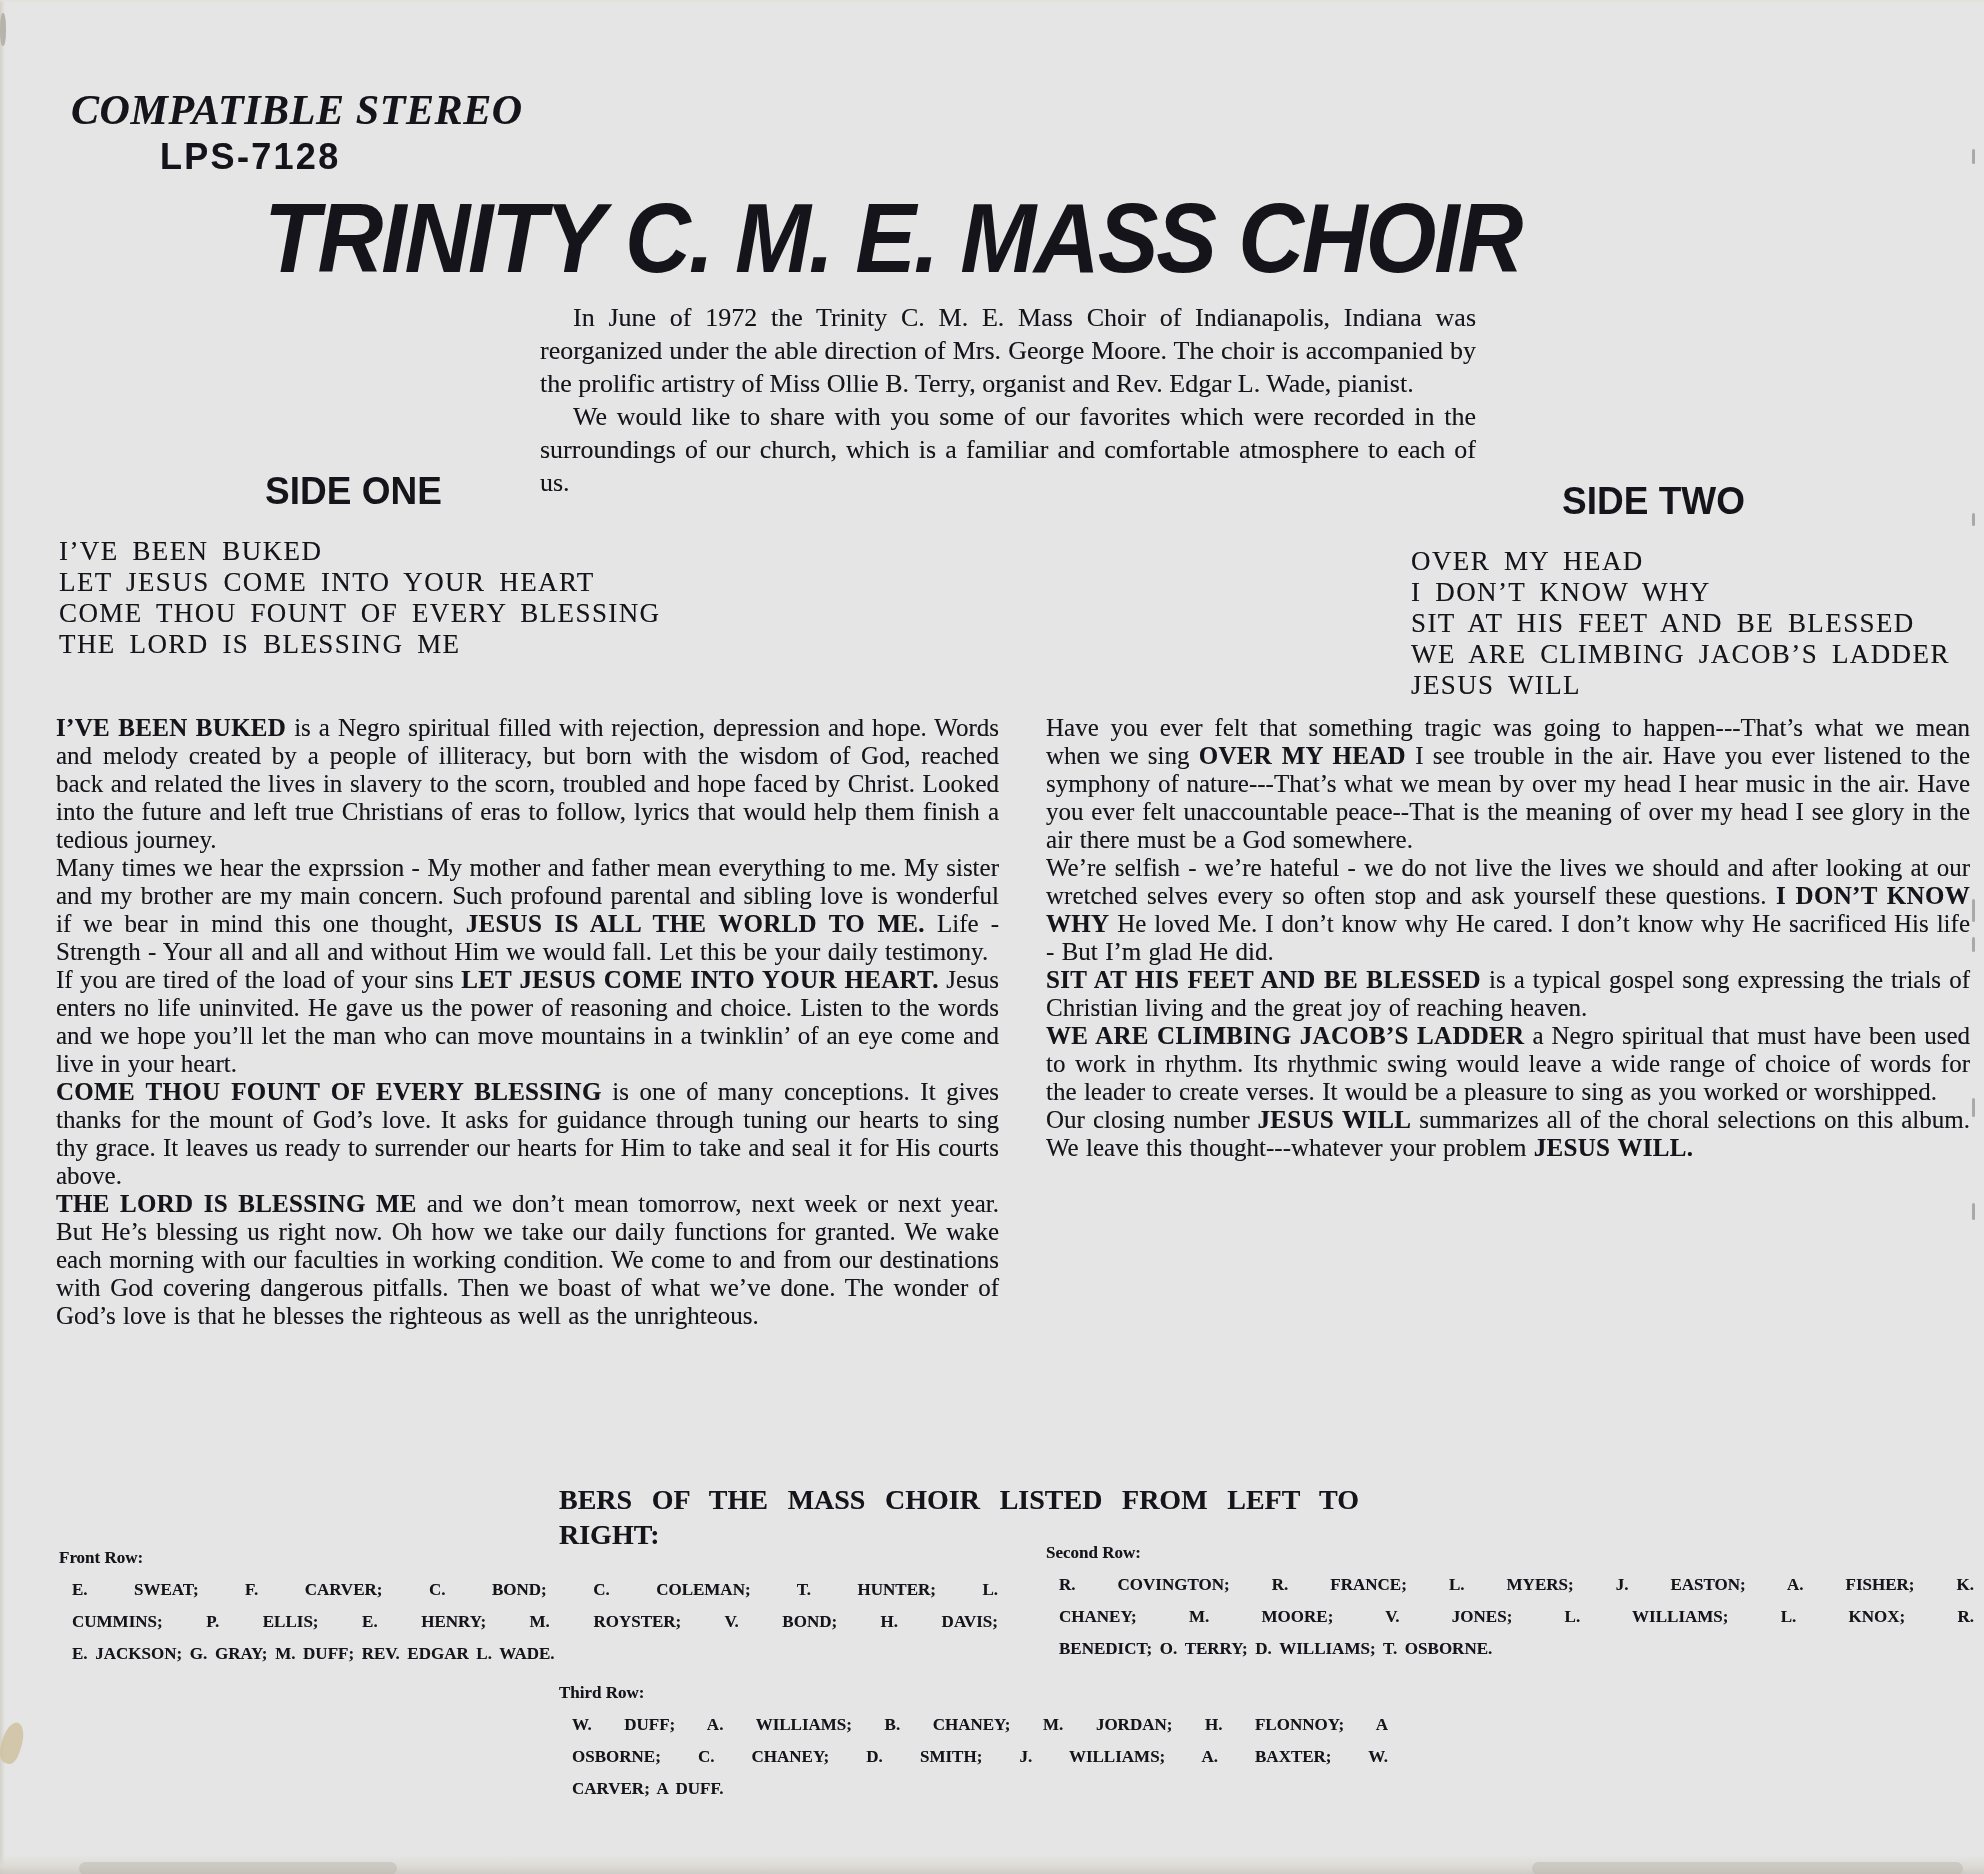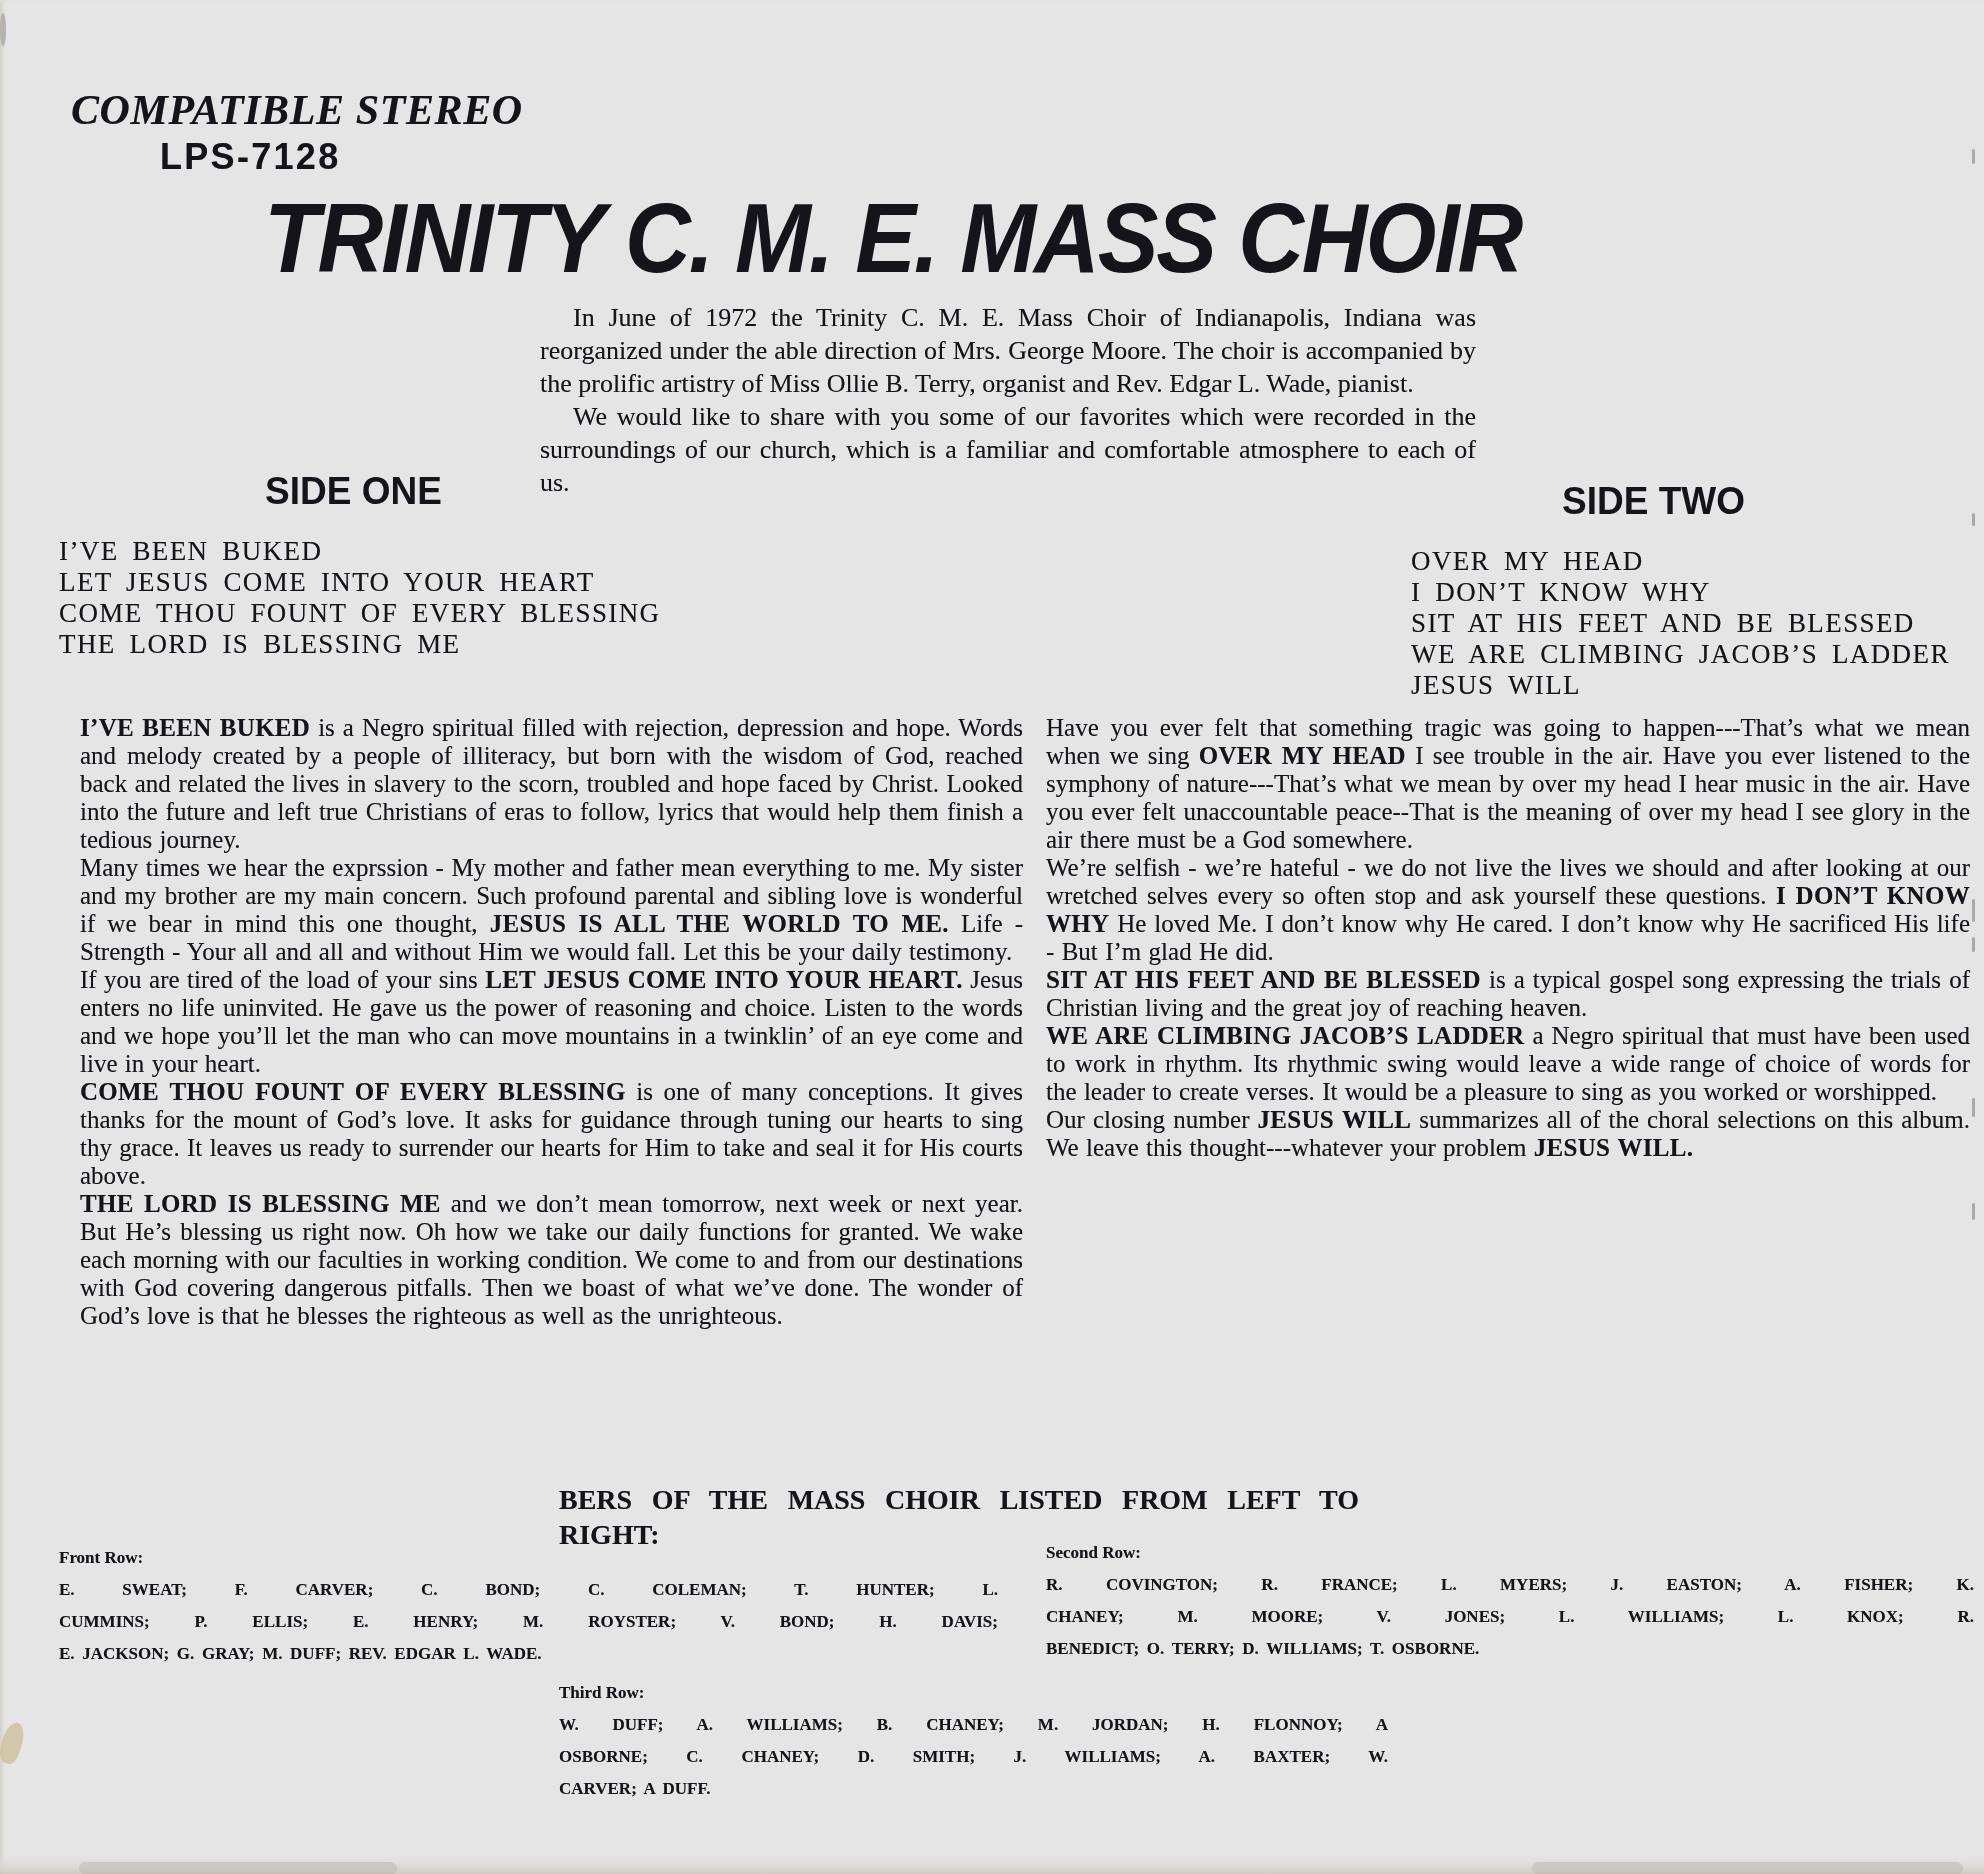--- a/index.html
+++ b/index.html
@@ -49,34 +49,34 @@
     white-space:nowrap;
   }
   .tracks-one{left:59px;top:536px;}
   .tracks-two{left:1411px;top:546px;}
 
   .notes{
     font-size:25px;line-height:28px;
     text-align:justify;word-spacing:1.1px;
   }
   .notes p{margin:0;}
-  .notes-left{left:56px;top:714px;width:943px;margin-left:24px;}
+  .notes-left{left:56px;top:714px;width:943px;}
   .notes-right{left:1046px;top:714px;width:924px;}
   .bold{font-weight:700;letter-spacing:0.3px;}
 
   .members-heading{
     left:559px;top:1482px;width:800px;
     font-weight:700;font-size:28px;line-height:35px;
   }
   .members-heading .line:first-child{text-align:justify;text-align-last:justify;}
   .members-heading .line:last-child{word-spacing:2.3px;}
 
   .member-block{font-weight:700;font-size:17px;line-height:32px;}
   .member-block .row-label{white-space:nowrap;}
-  .member-block .lines .line{text-align:justify;text-align-last:justify;}
+  .member-block .lines .line{text-align:justify;text-align-last:justify;margin-left:13px;}
   .member-block .lines .line:last-child{text-align:left;text-align-last:left;word-spacing:3.4px;}
   .front-row{left:59px;top:1542px;width:939px;}
   .second-row{left:1046px;top:1537px;width:928px;}
   .third-row{left:559px;top:1677px;width:829px;}
 
   
   .edge-left{left:0;top:0;width:5.1px;height:1875px;
     background:linear-gradient(to right,#d3d0c8,rgba(246,245,240,0));}
   .edge-top{left:0;top:0;width:1985px;height:3.4px;
     background:linear-gradient(#e3e0d9,rgba(252,251,246,0));}

